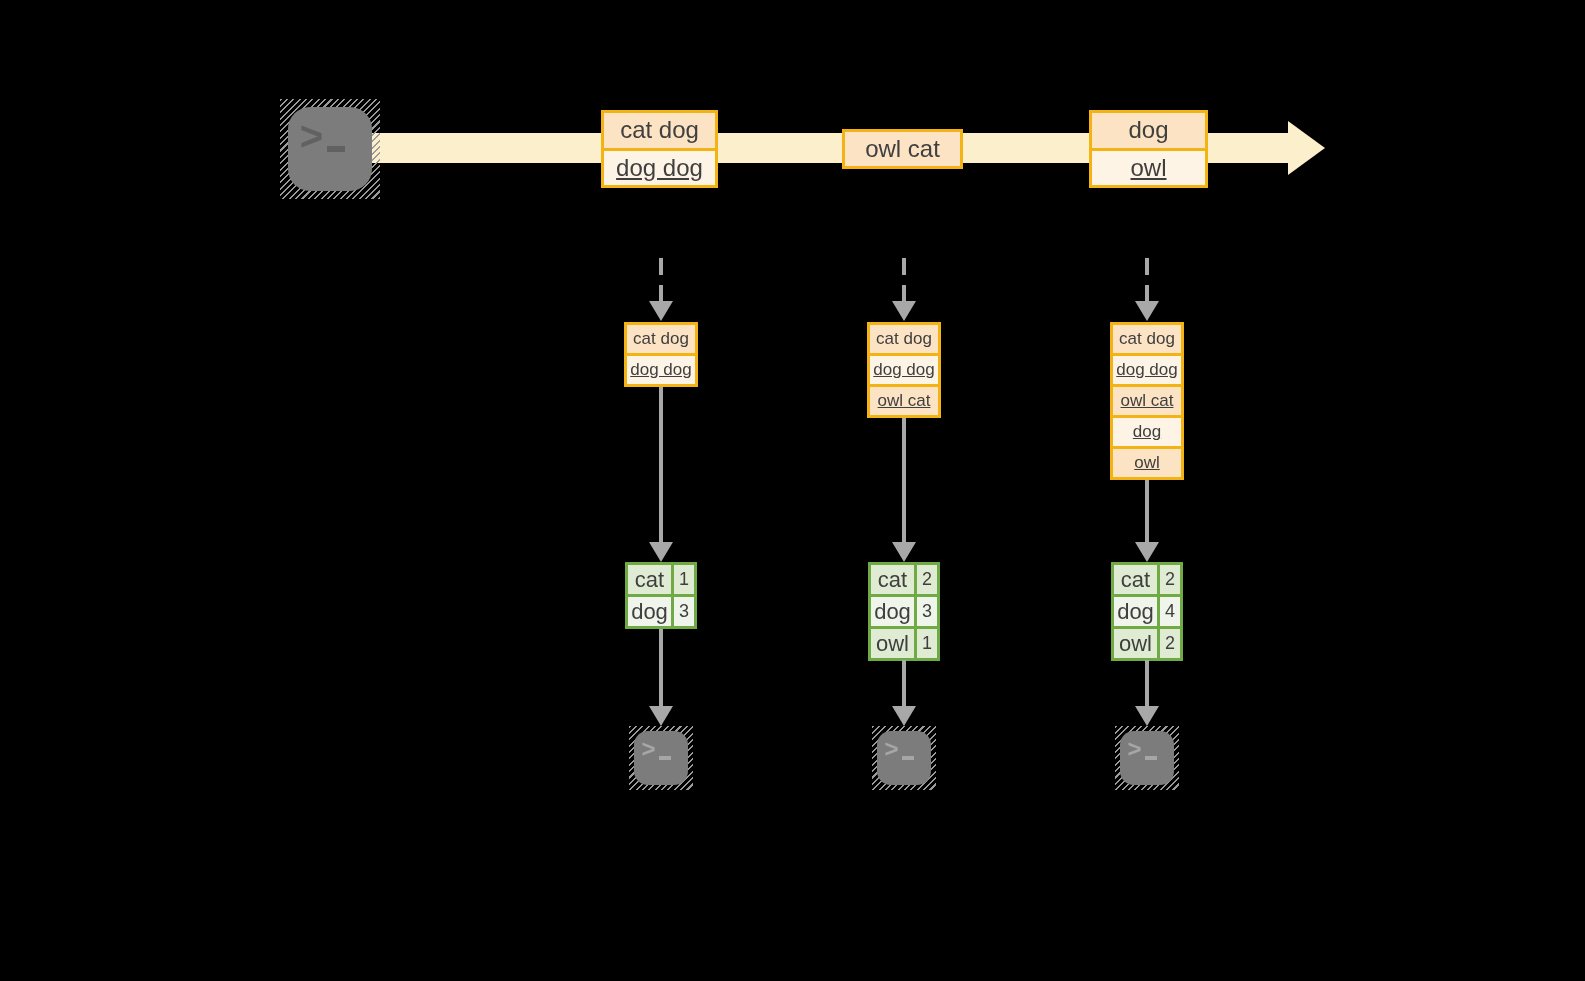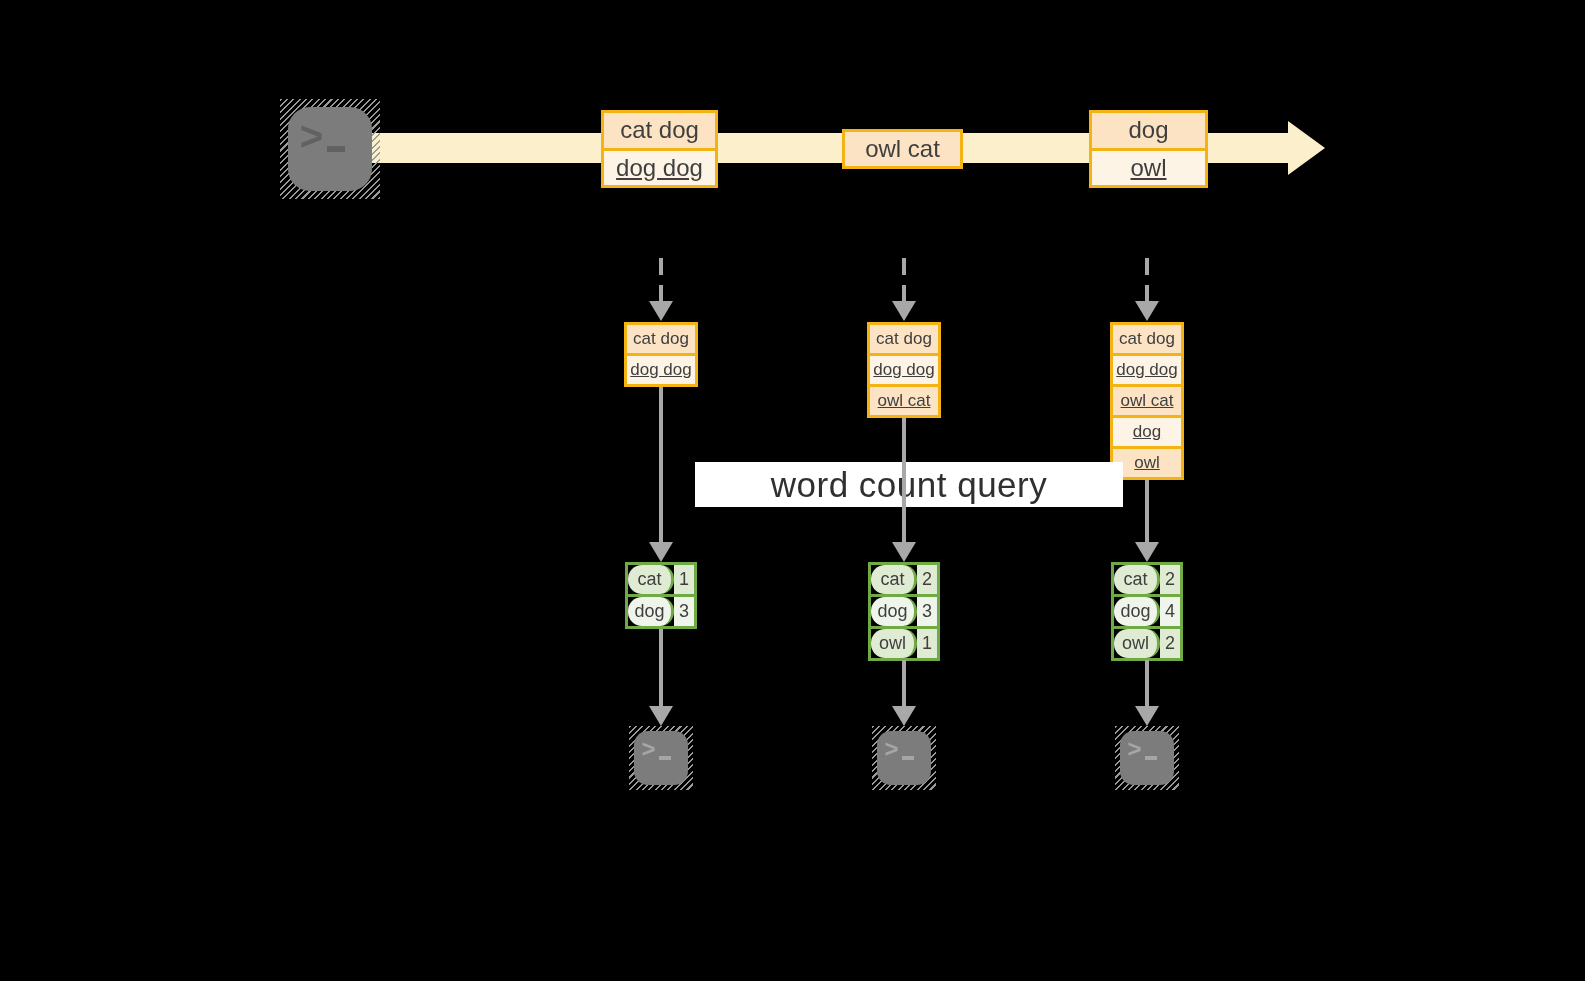--- a/index.html
+++ b/index.html
@@ -32,21 +32,21 @@
   .event-box .cell { font-size:24px; }
   .stack .cell { font-size:17px; }
 
   
   .gtable { border:3px solid var(--green-border,#6FAA45); display:flex; flex-direction:column; z-index:2; }
   .gtable .grow { flex:1; display:flex; }
   .gtable .grow + .grow { border-top:3px solid var(--green-border,#6FAA45); }
   .gword {
     width:43px; border-right:3px solid var(--green-border,#6FAA45);
     display:flex; align-items:center; justify-content:center;
-    font-size:18px; color:var(--text-dark,#3F3F3F);border-radius:14px;
+    font-size:22px; color:var(--text-dark,#3F3F3F);
   }
   .gcount {
     flex:1; display:flex; align-items:center; justify-content:center;
     font-size:18px; color:var(--text-dark,#3F3F3F);
   }
   .gfill-a { background:var(--green,#DFEBD3); }
   .gfill-b { background:var(--green-light,#EFF5EA); }
 
   
   .vshaft { width:4px; background:var(--arrow-gray,#A8A8A8); z-index:4; }
@@ -128,23 +128,20 @@
     <div class="cell fill-a">owl cat</div>
   </div>
   <div class="abs obox stack" style="left:1110px;top:322px;width:74px;height:158px;">
     <div class="cell fill-a">cat dog</div>
     <div class="cell fill-b">dog dog</div>
     <div class="cell fill-a">owl cat</div>
     <div class="cell fill-b">dog</div>
     <div class="cell fill-a">owl</div>
   </div>
 
-  <div class="abs banner" style="left:695px;top:462px;width:428px;height:45px;">
-    <span>word count query</span>
-  </div>
 
   <div class="abs vshaft" style="left:659px;top:387px;height:155px;"></div>
   <div class="abs vhead" style="left:649px;top:542px;"></div>
   <div class="abs vshaft" style="left:902px;top:418px;height:124px;"></div>
   <div class="abs vhead" style="left:892px;top:542px;"></div>
   <div class="abs vshaft" style="left:1145px;top:480px;height:62px;"></div>
   <div class="abs vhead" style="left:1135px;top:542px;"></div>
 
   <div class="abs gtable" style="left:625px;top:562px;width:72px;height:67px;">
     <div class="grow">

